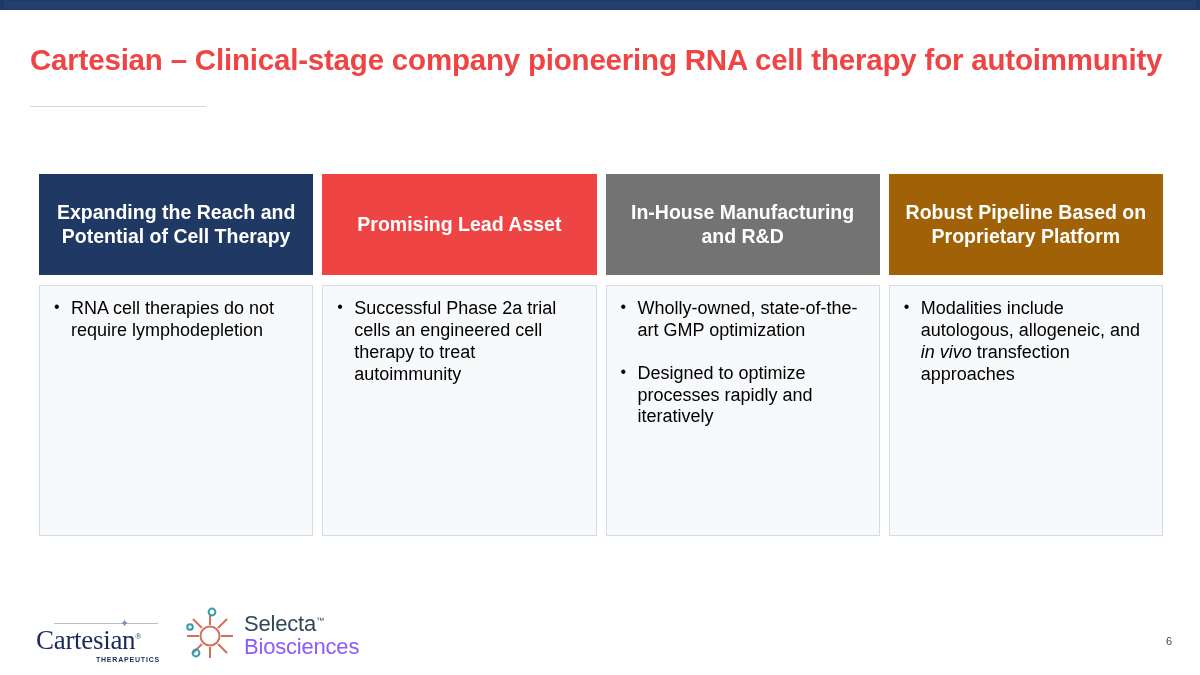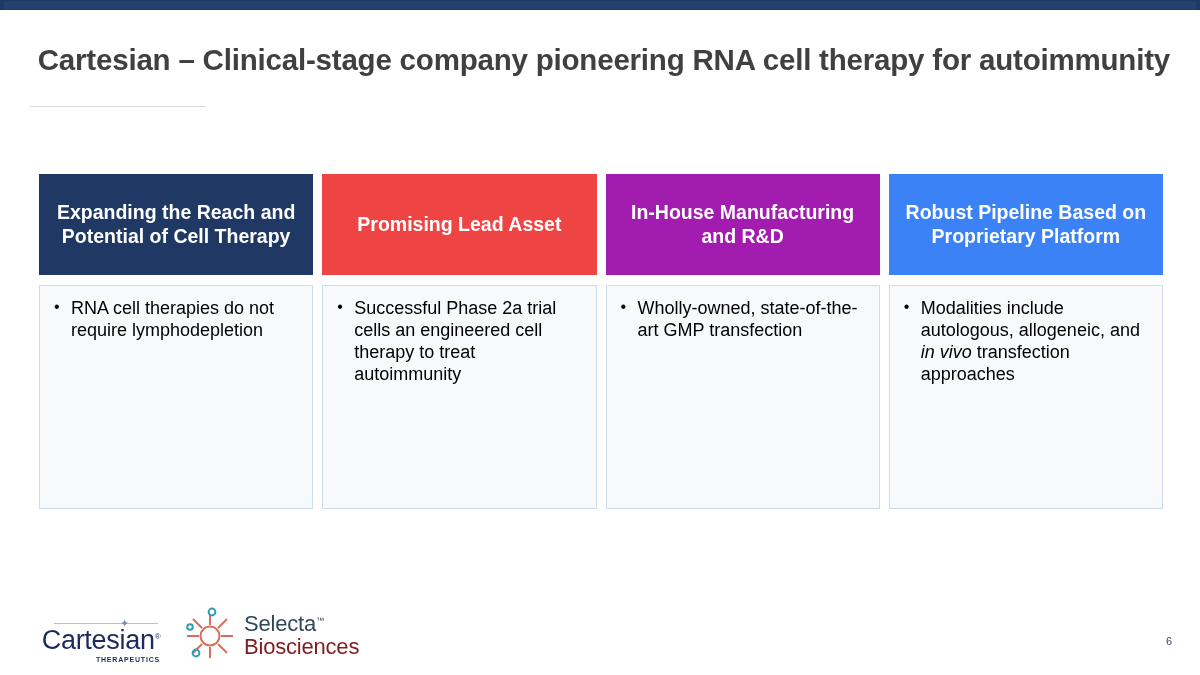--- a/index.html
+++ b/index.html
@@ -37,24 +37,23 @@
   }
 
   
   .title {
     position: absolute;
     top: 43px;
     left: 30px;
     width: 1140px;
     font-size: 29.5px;
     font-weight: bold;
-    color: #404040;
+    color: #ef4444;
     letter-spacing: -0.2px;
     white-space: nowrap;
-    text-align: right;
   }
 
   .title-rule {
     position: absolute;
     top: 106px;
     left: 30px;
     width: 176px;
     height: 1px;
     background: #d4d7dd;
   }
@@ -83,21 +82,21 @@
     text-align: center;
     padding: 0 8px;
     color: #ffffff;
     font-weight: bold;
     font-size: 19.5px;
     line-height: 1.21;
   }
 
   .col-body {
     margin-top: 10px;
-    height: 224px;
+    height: 251px;
     background: #f7f9fb;
     border: 1px solid #cfdcec;
     padding: 12px 12px 10px 10px;
   }
 
   .bullet-list {
     list-style: none;
   }
 
   .bullet {
@@ -155,26 +154,25 @@
     top: 3px;
     left: 83px;
     width: 11px;
     height: 11px;
     color: #7f8fb0;
     font-size: 11px;
     line-height: 11px;
     text-align: center;
   }
   .cart-word {
-    font-family: Liberation Sans, sans-serif;
+    font-family: Liberation Serif, serif;
     font-size: 27px;
     color: #1b2a5e;
     letter-spacing: -0.3px;
     line-height: 1;
-    text-align: center;
   }
   .cart-reg {
     font-size: 8px;
     vertical-align: super;
     color: #1b2a5e;
   }
   .cart-sub {
     text-align: right;
     font-size: 7px;
     font-weight: bold;
@@ -203,21 +201,21 @@
     color: #2f4858;
     letter-spacing: -0.2px;
   }
   .selecta-tm {
     font-size: 8px;
     vertical-align: super;
     color: #2f4858;
   }
   .selecta-line2 {
     font-size: 22px;
-    color: #7f1d1d;
+    color: #8b5cf6;
     letter-spacing: -0.2px;
     margin-top: 1px;
   }
 
   
   .page-number {
     position: absolute;
     right: 28px;
     bottom: 28px;
     font-size: 11px;
@@ -250,30 +248,31 @@
     <div class="column">
       <div class="col-header" style="background:#ef4444">Promising Lead Asset</div>
       <div class="col-body">
         <ul class="bullet-list">
           <li class="bullet">Successful Phase 2a trial cells an engineered cell therapy to treat autoimmunity</li>
         </ul>
       </div>
     </div>
 
     <div class="column">
-      <div class="col-header" style="background:#a21caf">In-House Manufacturing and R&amp;D</div>
+      <div class="col-header" style="background:#737373">In-House Manufacturing and R&amp;D</div>
       <div class="col-body">
         <ul class="bullet-list">
-          <li class="bullet">Wholly-owned, state-of-the-art GMP transfection</li>
+          <li class="bullet">Wholly-owned, state-of-the-art GMP optimization</li>
+          <li class="bullet">Designed to optimize processes rapidly and iteratively</li>
         </ul>
       </div>
     </div>
 
     <div class="column">
-      <div class="col-header" style="background:#3b82f6">Robust Pipeline Based on Proprietary Platform</div>
+      <div class="col-header" style="background:#a16207">Robust Pipeline Based on Proprietary Platform</div>
       <div class="col-body">
         <ul class="bullet-list">
           <li class="bullet">Modalities include autologous, allogeneic, and <i>in vivo</i> transfection approaches</li>
         </ul>
       </div>
     </div>
 
   </div>
 
   <div class="footer-logos">

